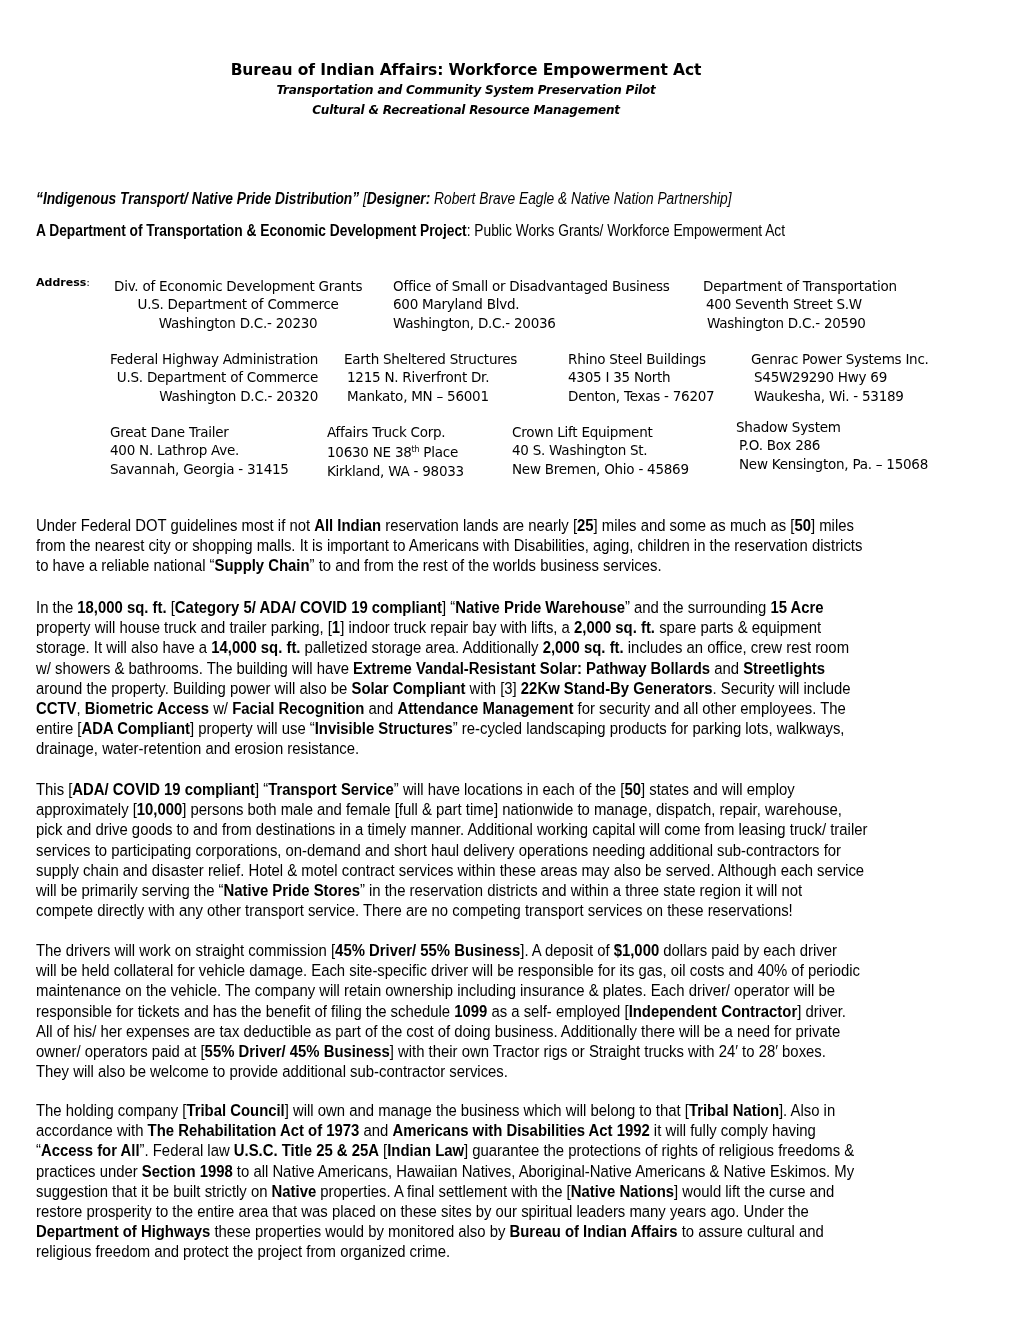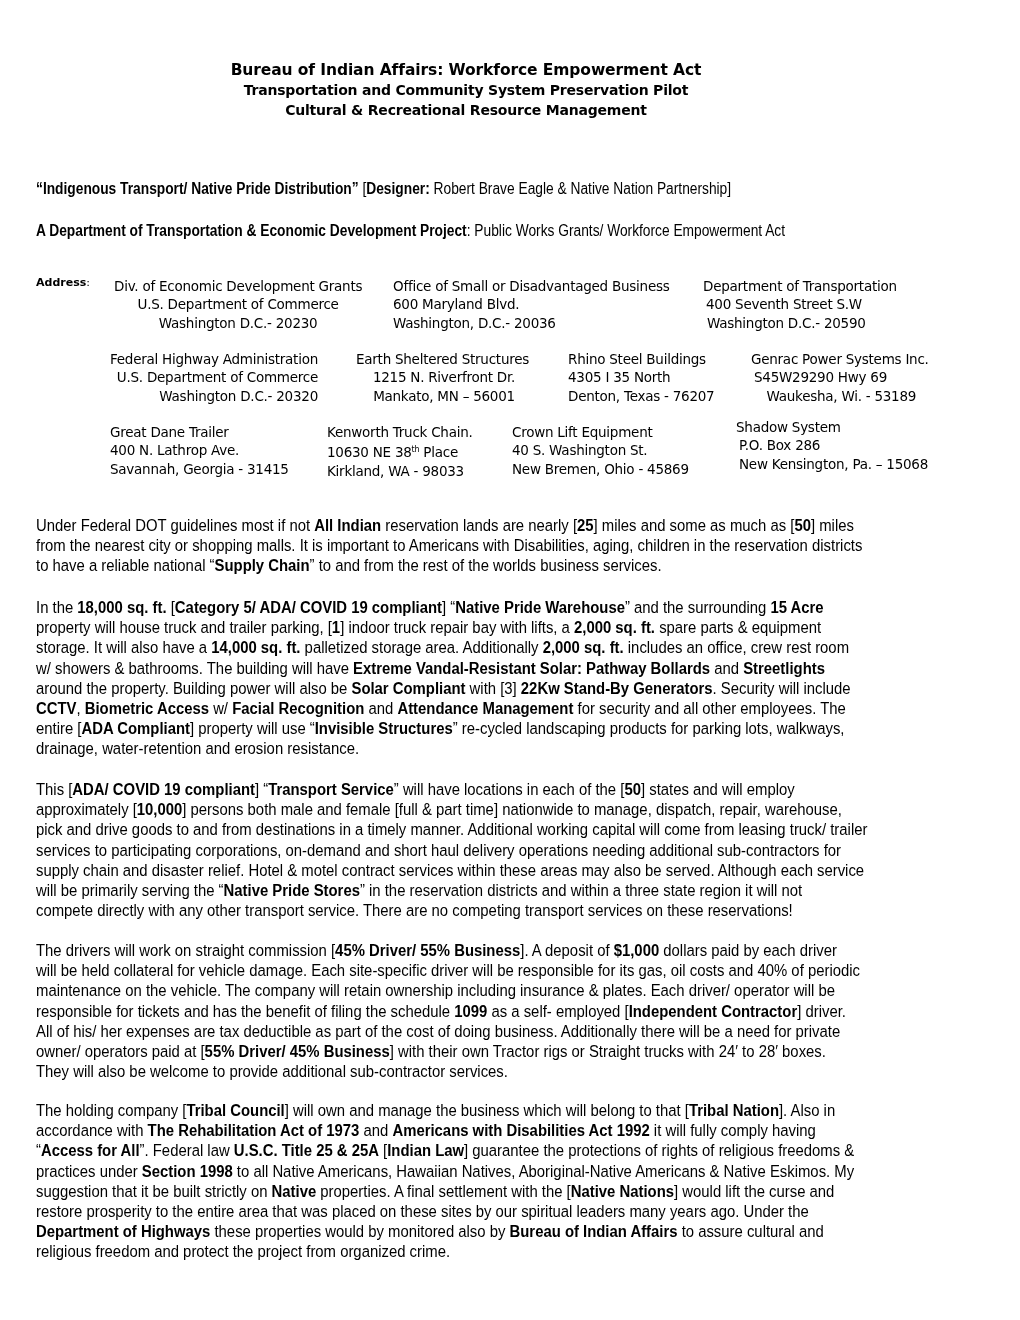--- a/index.html
+++ b/index.html
@@ -1,39 +1,39 @@
 <!DOCTYPE html>
 <html><head>
 <meta charset="utf-8">
 <style>
   html, body { margin: 0; padding: 0; background: #ffffff; }
   body { width: 1020px; height: 1320px; position: relative; overflow: hidden; color: #000; font-family: "DejaVu Sans", sans-serif; }
   .header { position: absolute; top: 60px; left: 0; width: 932px; text-align: center; font-weight: bold; }
   .header .t1 { font-size: 15.5px; line-height: 20px; letter-spacing: -0.1px; }
-  .header .t2 { font-size: 14px; line-height: 20px; letter-spacing: -0.2px; }
+  .header .t2 { font-size: 12px; line-height: 20px; letter-spacing: -0.2px; font-style: italic; }
   .line { position: absolute; left: 36px; white-space: nowrap; font-size: 15px; }
   .cond { display: inline-block; transform-origin: left top; transform: scaleX(0.86); font-family: "Liberation Sans", sans-serif; font-size: 16px; }
   .addr-label { position: absolute; left: 36px; top: 276px; font-weight: bold; font-size: 11px; }
   .addr { position: absolute; font-size: 13.5px; line-height: 18.3px; white-space: nowrap; font-family: "DejaVu Sans", sans-serif; letter-spacing: -0.25px; }
   .addr sup { font-size: 8px; vertical-align: 5px; }
   .para { position: absolute; left: 36px; width: 1100px; transform-origin: left top; transform: scaleX(0.855);
           font-family: "Liberation Sans", sans-serif; font-size: 17.4px; line-height: 20.2px; }
   .para .ln { display: block; white-space: nowrap; }
   b { font-weight: bold; }
 </style>
 </head>
 <body>
 
 <div class="header">
   <div class="t1">Bureau of Indian Affairs: Workforce Empowerment Act</div>
   <div class="t2">Transportation and Community System Preservation Pilot</div>
   <div class="t2">Cultural &amp; Recreational Resource Management</div>
 </div>
 
-<div class="line" style="top:180px;">
+<div class="line" style="top:190px;font-style:italic;">
   <span class="cond">
     <b>“Indigenous Transport/ Native Pride Distribution”</b><span> [</span><b>Designer:</b><span> Robert Brave Eagle &amp; Native Nation Partnership]</span>
   </span>
 </div>
 
 <div class="line" style="top:222px;">
   <span class="cond">
     <b>A Department of Transportation &amp; Economic Development Project</b><span>: Public Works Grants/ Workforce Empowerment Act</span>
   </span>
 </div>
@@ -53,42 +53,42 @@
     <div class="addr" style="left: 703px; top: 277px;">
       <div>Department of Transportation</div>
       <div style="padding-left: 3px;">400 Seventh Street S.W</div>
       <div style="padding-left: 4px;">Washington D.C.- 20590</div>
     </div>
     <div class="addr" style="left: 110px; top: 350px; text-align: right;">
       <div>Federal Highway Administration</div>
       <div>U.S. Department of Commerce</div>
       <div>Washington D.C.- 20320</div>
     </div>
-    <div class="addr" style="left: 356px; top: 350px; text-align: center;">
+    <div class="addr" style="left: 344px; top: 350px;">
       <div>Earth Sheltered Structures</div>
       <div style="padding-left: 3px;">1215 N. Riverfront Dr.</div>
       <div style="padding-left: 3px;">Mankato, MN – 56001</div>
     </div>
     <div class="addr" style="left: 568px; top: 350px;">
       <div>Rhino Steel Buildings</div>
       <div>4305 I 35 North</div>
       <div>Denton, Texas - 76207</div>
     </div>
     <div class="addr" style="left: 751px; top: 350px;">
       <div>Genrac Power Systems Inc.</div>
       <div style="padding-left: 3px;">S45W29290 Hwy 69</div>
-      <div style="padding-left: 3px; text-align: center;">Waukesha, Wi. - 53189</div>
+      <div style="padding-left: 3px;">Waukesha, Wi. - 53189</div>
     </div>
     <div class="addr" style="left: 110px; top: 423px;">
       <div>Great Dane Trailer</div>
       <div>400 N. Lathrop Ave.</div>
       <div>Savannah, Georgia - 31415</div>
     </div>
     <div class="addr" style="left: 327px; top: 423px;">
-      <div>Kenworth Truck Chain.</div>
+      <div>Affairs Truck Corp.</div>
       <div>10630 NE 38<sup>th</sup> Place</div>
       <div>Kirkland, WA - 98033</div>
     </div>
     <div class="addr" style="left: 512px; top: 423px;">
       <div>Crown Lift Equipment</div>
       <div>40 S. Washington St.</div>
       <div>New Bremen, Ohio -  45869</div>
     </div>
     <div class="addr" style="left: 736px; top: 418px;">
       <div>Shadow System</div>

